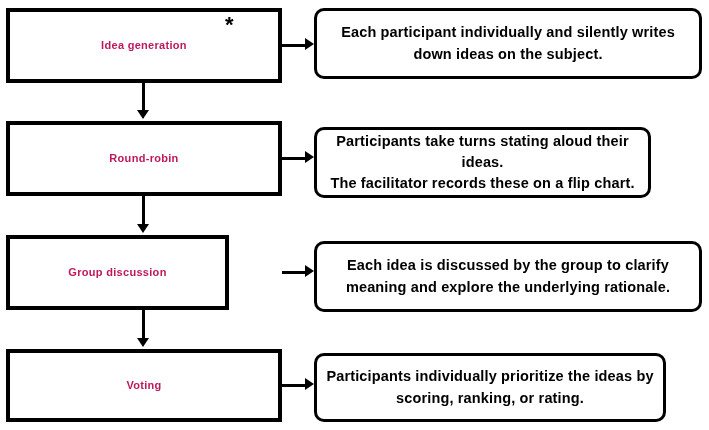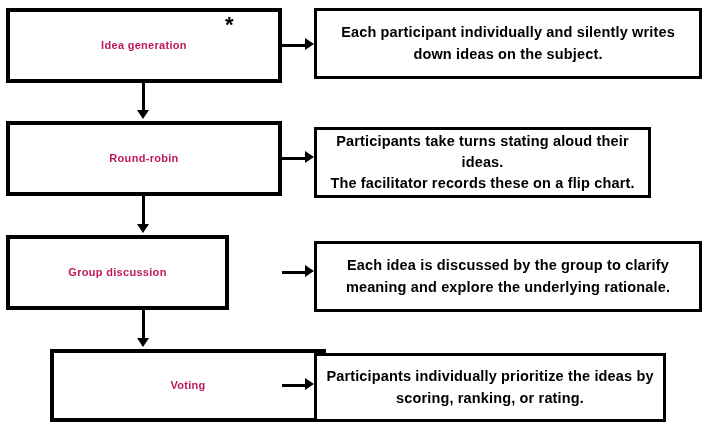--- a/index.html
+++ b/index.html
@@ -36,20 +36,21 @@
   .stage-label {
     font-weight: bold;
     font-size: 11px;
     letter-spacing: 0.3px;
     color: #be185d;
     line-height: 1.1;
   }
   .desc-box {
     border-width: 3px;
     padding: 4px 2px;
+    border-radius: 10px;
   }
   .desc-label {
     font-weight: bold;
     font-size: 14.5px;
     letter-spacing: 0.15px;
     color: #000000;
     line-height: 1.45;
     white-space: pre-line;
   }
 
@@ -134,21 +135,21 @@
   <div class="h-head" style="left:305px; top:265px;"></div>
 
   <div class="box desc-box" style="left:314px; top:241px; width:388px; height:71px;">
     <span class="desc-label">Each idea is discussed by the group to clarify
 meaning and explore the underlying rationale.</span>
   </div>
 
   <div class="v-line" style="left:142px; top:310px; height:29px;"></div>
   <div class="v-head" style="left:137px; top:338px;"></div>
 
-  <div class="box stage-box" style="left:6px; top:349px; width:276px; height:73px;margin-left:44px;">
+  <div class="box stage-box" style="left:6px; top:349px; width:276px; height:73px;">
     <span class="stage-label">Voting</span>
   </div>
 
   <div class="h-line" style="left:282px; top:384px; width:25px;"></div>
   <div class="h-head" style="left:305px; top:378px;"></div>
 
   <div class="box desc-box" style="left:314px; top:353px; width:352px; height:69px;">
     <span class="desc-label">Participants individually  prioritize the ideas by
 scoring, ranking, or rating.</span>
   </div>

